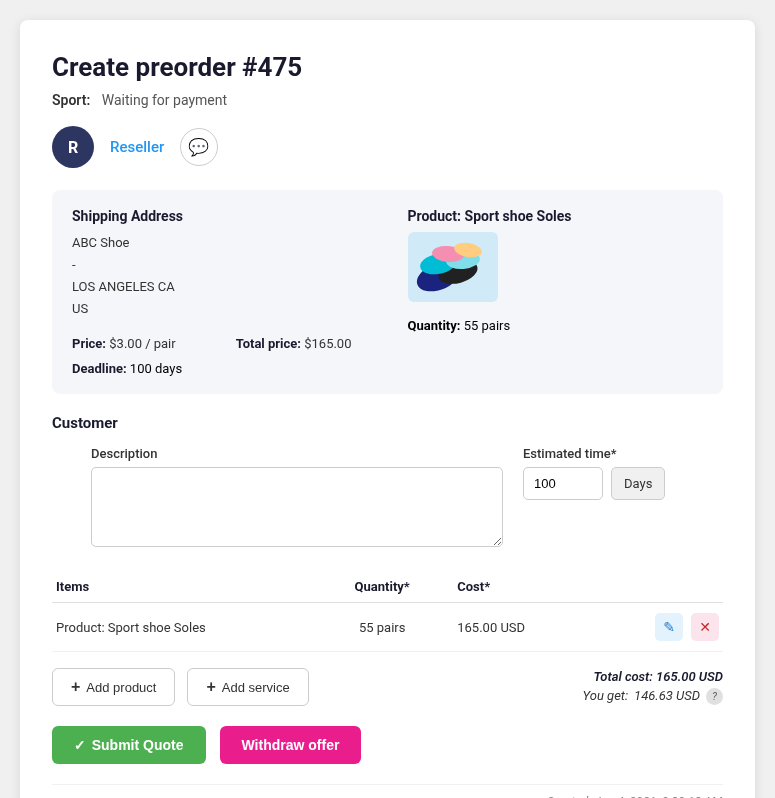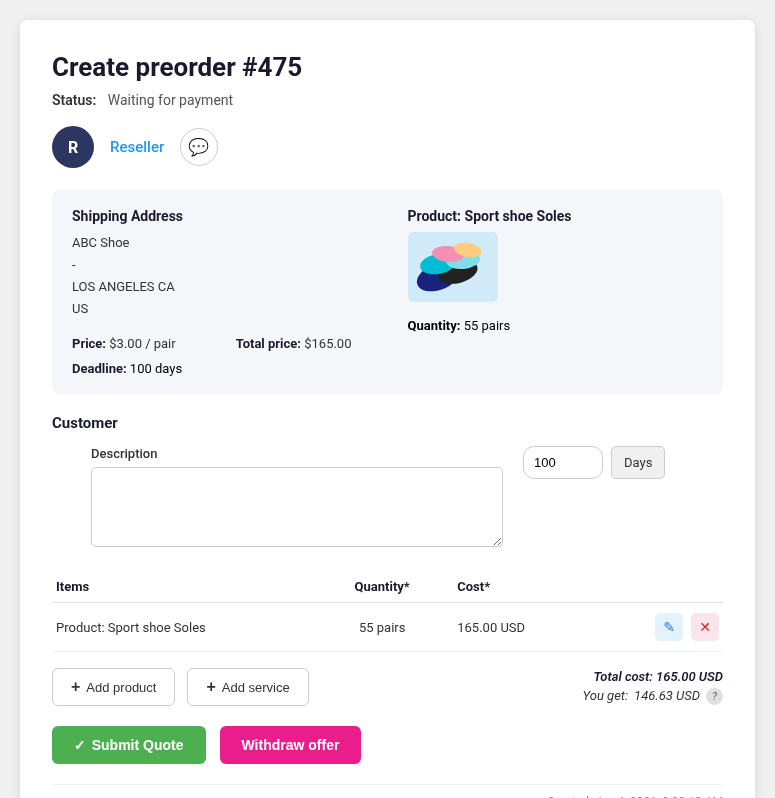--- a/index.html
+++ b/index.html
@@ -177,21 +177,21 @@
       outline: none;
     }
     .est-time-wrapper {
       display: flex;
       gap: 8px;
       align-items: center;
     }
     .est-time-input {
       width: 80px;
       border: 1.5px solid #ccc;
-      border-radius: 11px;
+      border-radius: 5px;
       padding: 8px 10px;
       font-size: 13px;
       outline: none;
     }
     .days-label {
       font-size: 13px;
       color: #333;
       background: #f0f0f0;
       border: 1.5px solid #ccc;
       border-radius: 5px;
@@ -341,21 +341,21 @@
     }
   </style>
 </head>
 <body>
 
 <div class="page-container">
 
   <h1 class="page-title">Create preorder #475</h1>
 
   <div class="status-row">
-    <span class="status-label">Status:</span>
+    <span class="status-label">Sport:</span>
     <span class="status-value">Waiting for payment</span>
   </div>
 
   <div class="user-row">
     <div class="avatar">R</div>
     <a class="reseller-link">Reseller</a>
     <button class="chat-icon-btn">
       <span>💬</span>
     </button>
   </div>
@@ -405,20 +405,21 @@
   </div>
 
   <div class="customer-section">
     <div class="customer-title">Customer</div>
     <div class="form-grid">
       <div>
         <div class="field-label">Description</div>
         <textarea class="desc-textarea" style=""></textarea>
       </div>
       <div>
+        <div class="field-label">Estimated time*</div>
         <div class="est-time-wrapper">
           <input class="est-time-input" type="text" value="100" style="">
           <span class="days-label">Days</span>
         </div>
       </div>
     </div>
   </div>
 
   <table class="items-table">
     <thead>

